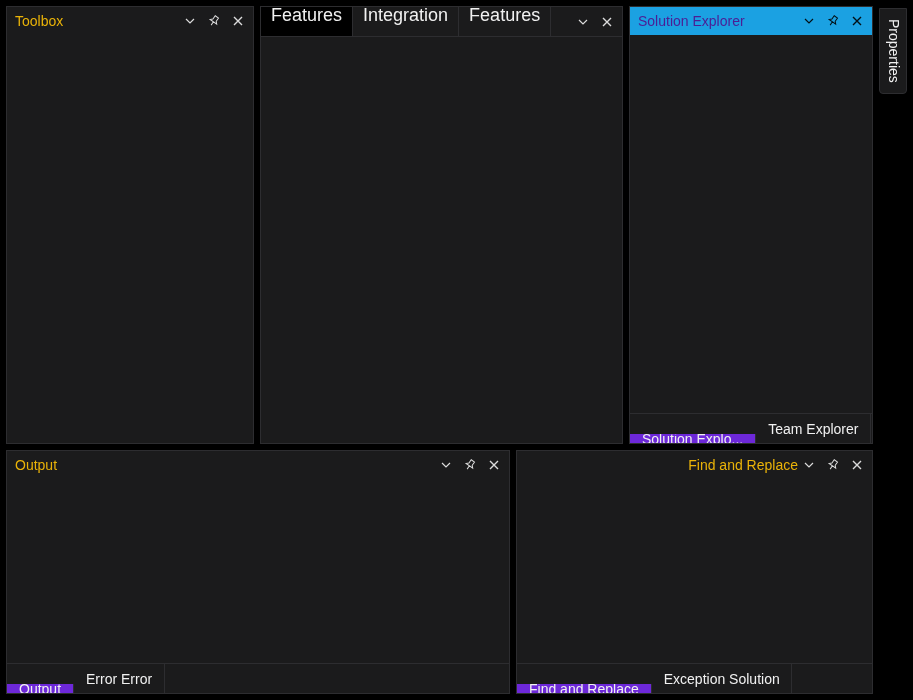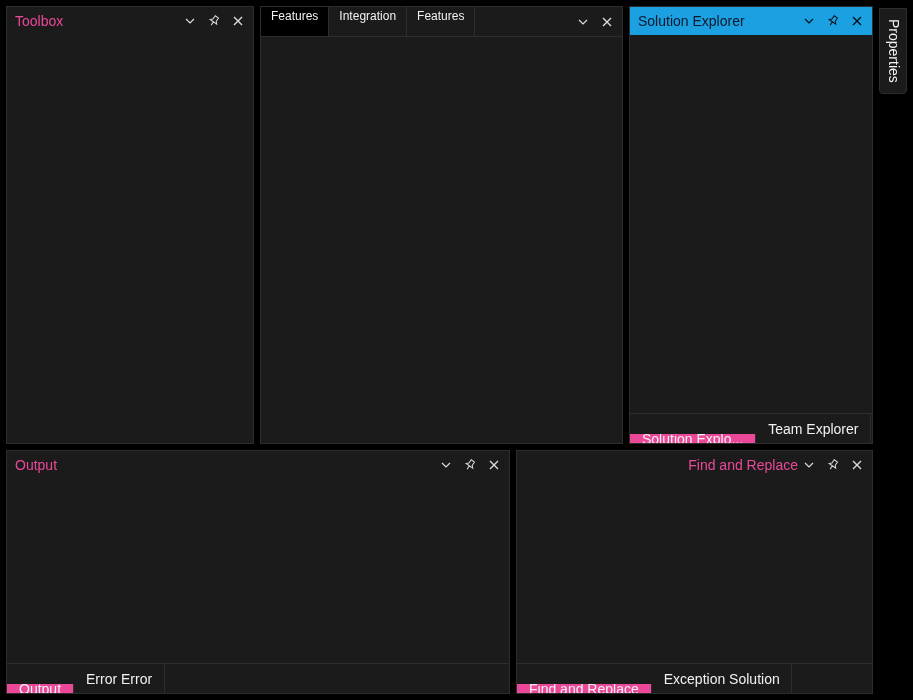--- a/index.html
+++ b/index.html
@@ -41,27 +41,27 @@
     border: 1px solid #2d2d30;
     display: flex;
     flex-direction: column;
     position: relative;
   }
   .panel-header {
     display: flex;
     align-items: center;
     height: 28px;
     background: #1b1b1c;
-    color: #ec4899;
+    color: #eab308;
     padding: 0 4px 0 8px;
     font-size: 14px;
   }
   .panel-header.active {
     background: #1ba1e2;
-    color: #0f172a;
+    color: #4c1d95;
   }
   .panel-title {
     flex: 1;
     overflow: hidden;
     white-space: nowrap;
     text-overflow: ellipsis;
   }
   .header-buttons {
     display: flex;
     gap: 2px;
@@ -84,21 +84,21 @@
   .tabstrip {
     display: flex;
     align-items: stretch;
     height: 30px;
     background: #1b1b1c;
     border-bottom: 1px solid #2d2d30;
   }
   .tabstrip .tab {
     padding: 4px 10px 16px 10px;
     color: #f1f1f1;
-    font-size: 12px;
+    font-size: 18px;
     display: flex;
     align-items: center;
     border-right: 1px solid #2d2d30;
     cursor: pointer;
     max-width: 130px;
     overflow: hidden;
     white-space: nowrap;
     text-overflow: ellipsis;
   }
   .tabstrip .tab.active {
@@ -118,21 +118,21 @@
     display: flex;
     align-items: center;
     border-right: 1px solid #2d2d30;
     cursor: pointer;
     max-width: 140px;
     overflow: hidden;
     white-space: nowrap;
     text-overflow: ellipsis;
   }
   .bottom-tabs .btab.active {
-    background: #ec4899;
+    background: #6d28d9;
     margin-top: 20px;
   }
   
   .pnl-toolbox { width: 248px; }
   
   .pnl-docs { flex: 1; }
   
   .pnl-solution { width: 244px; }
   
   .pnl-output { width: 504px; }

